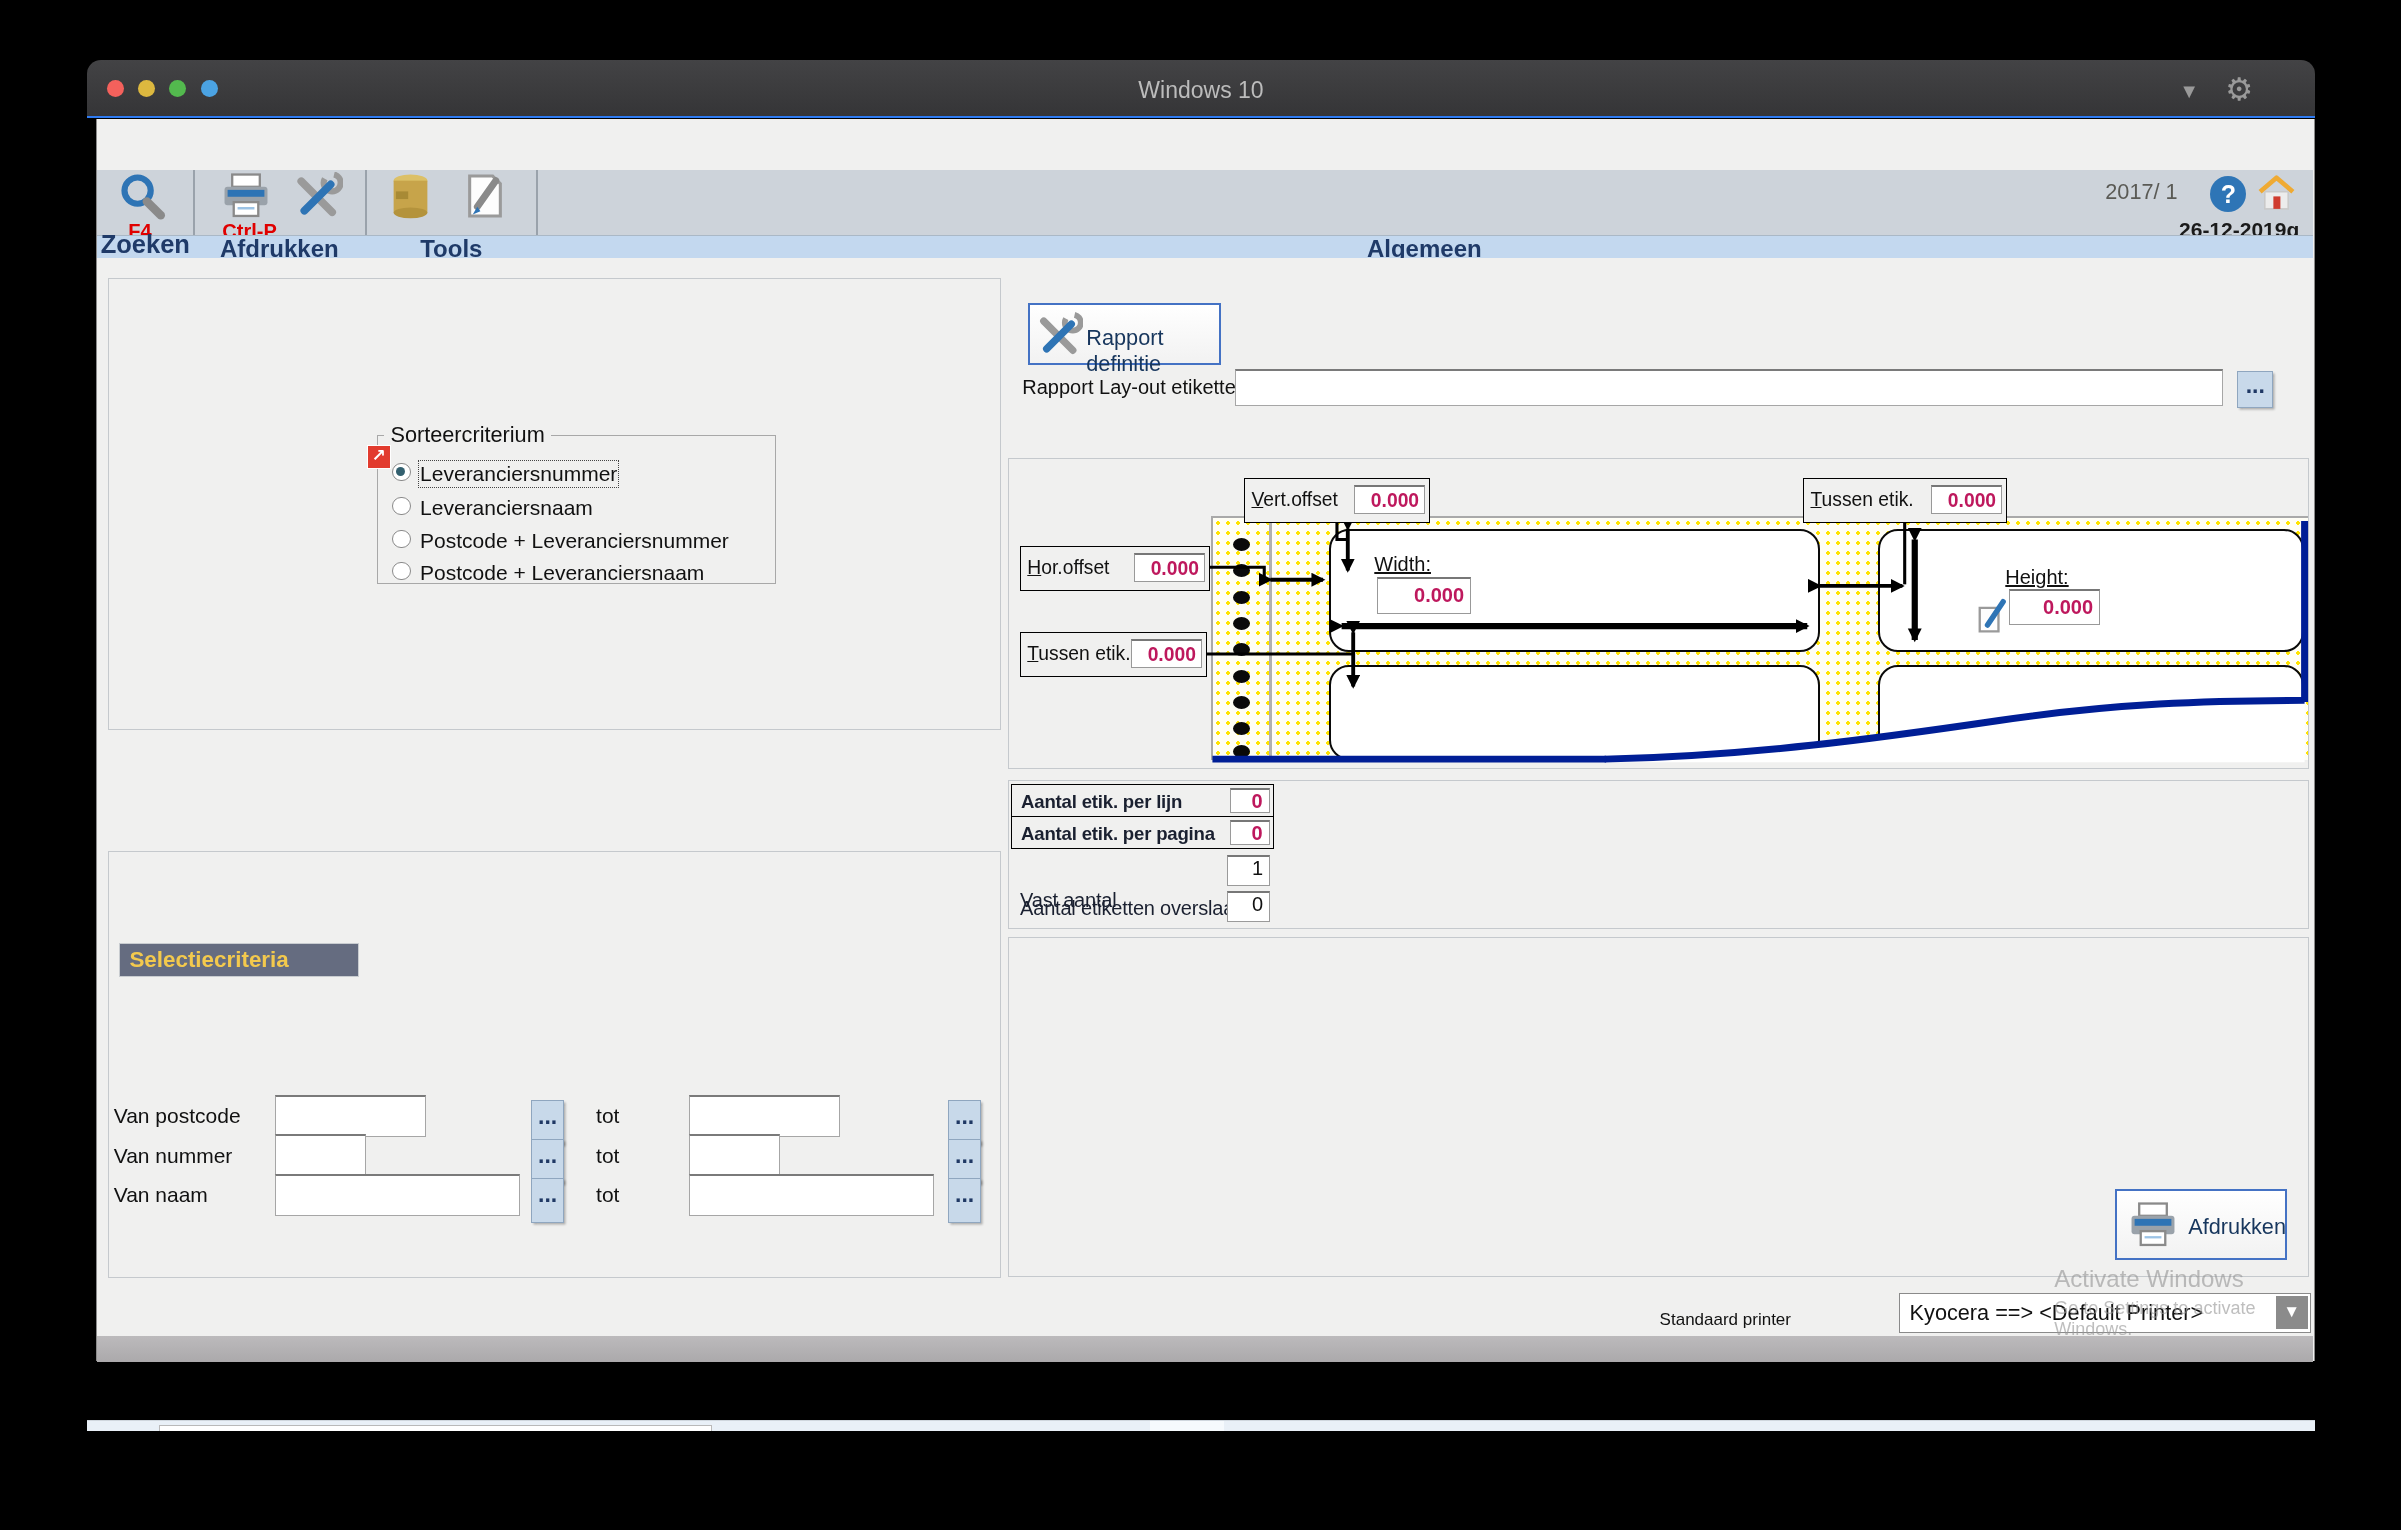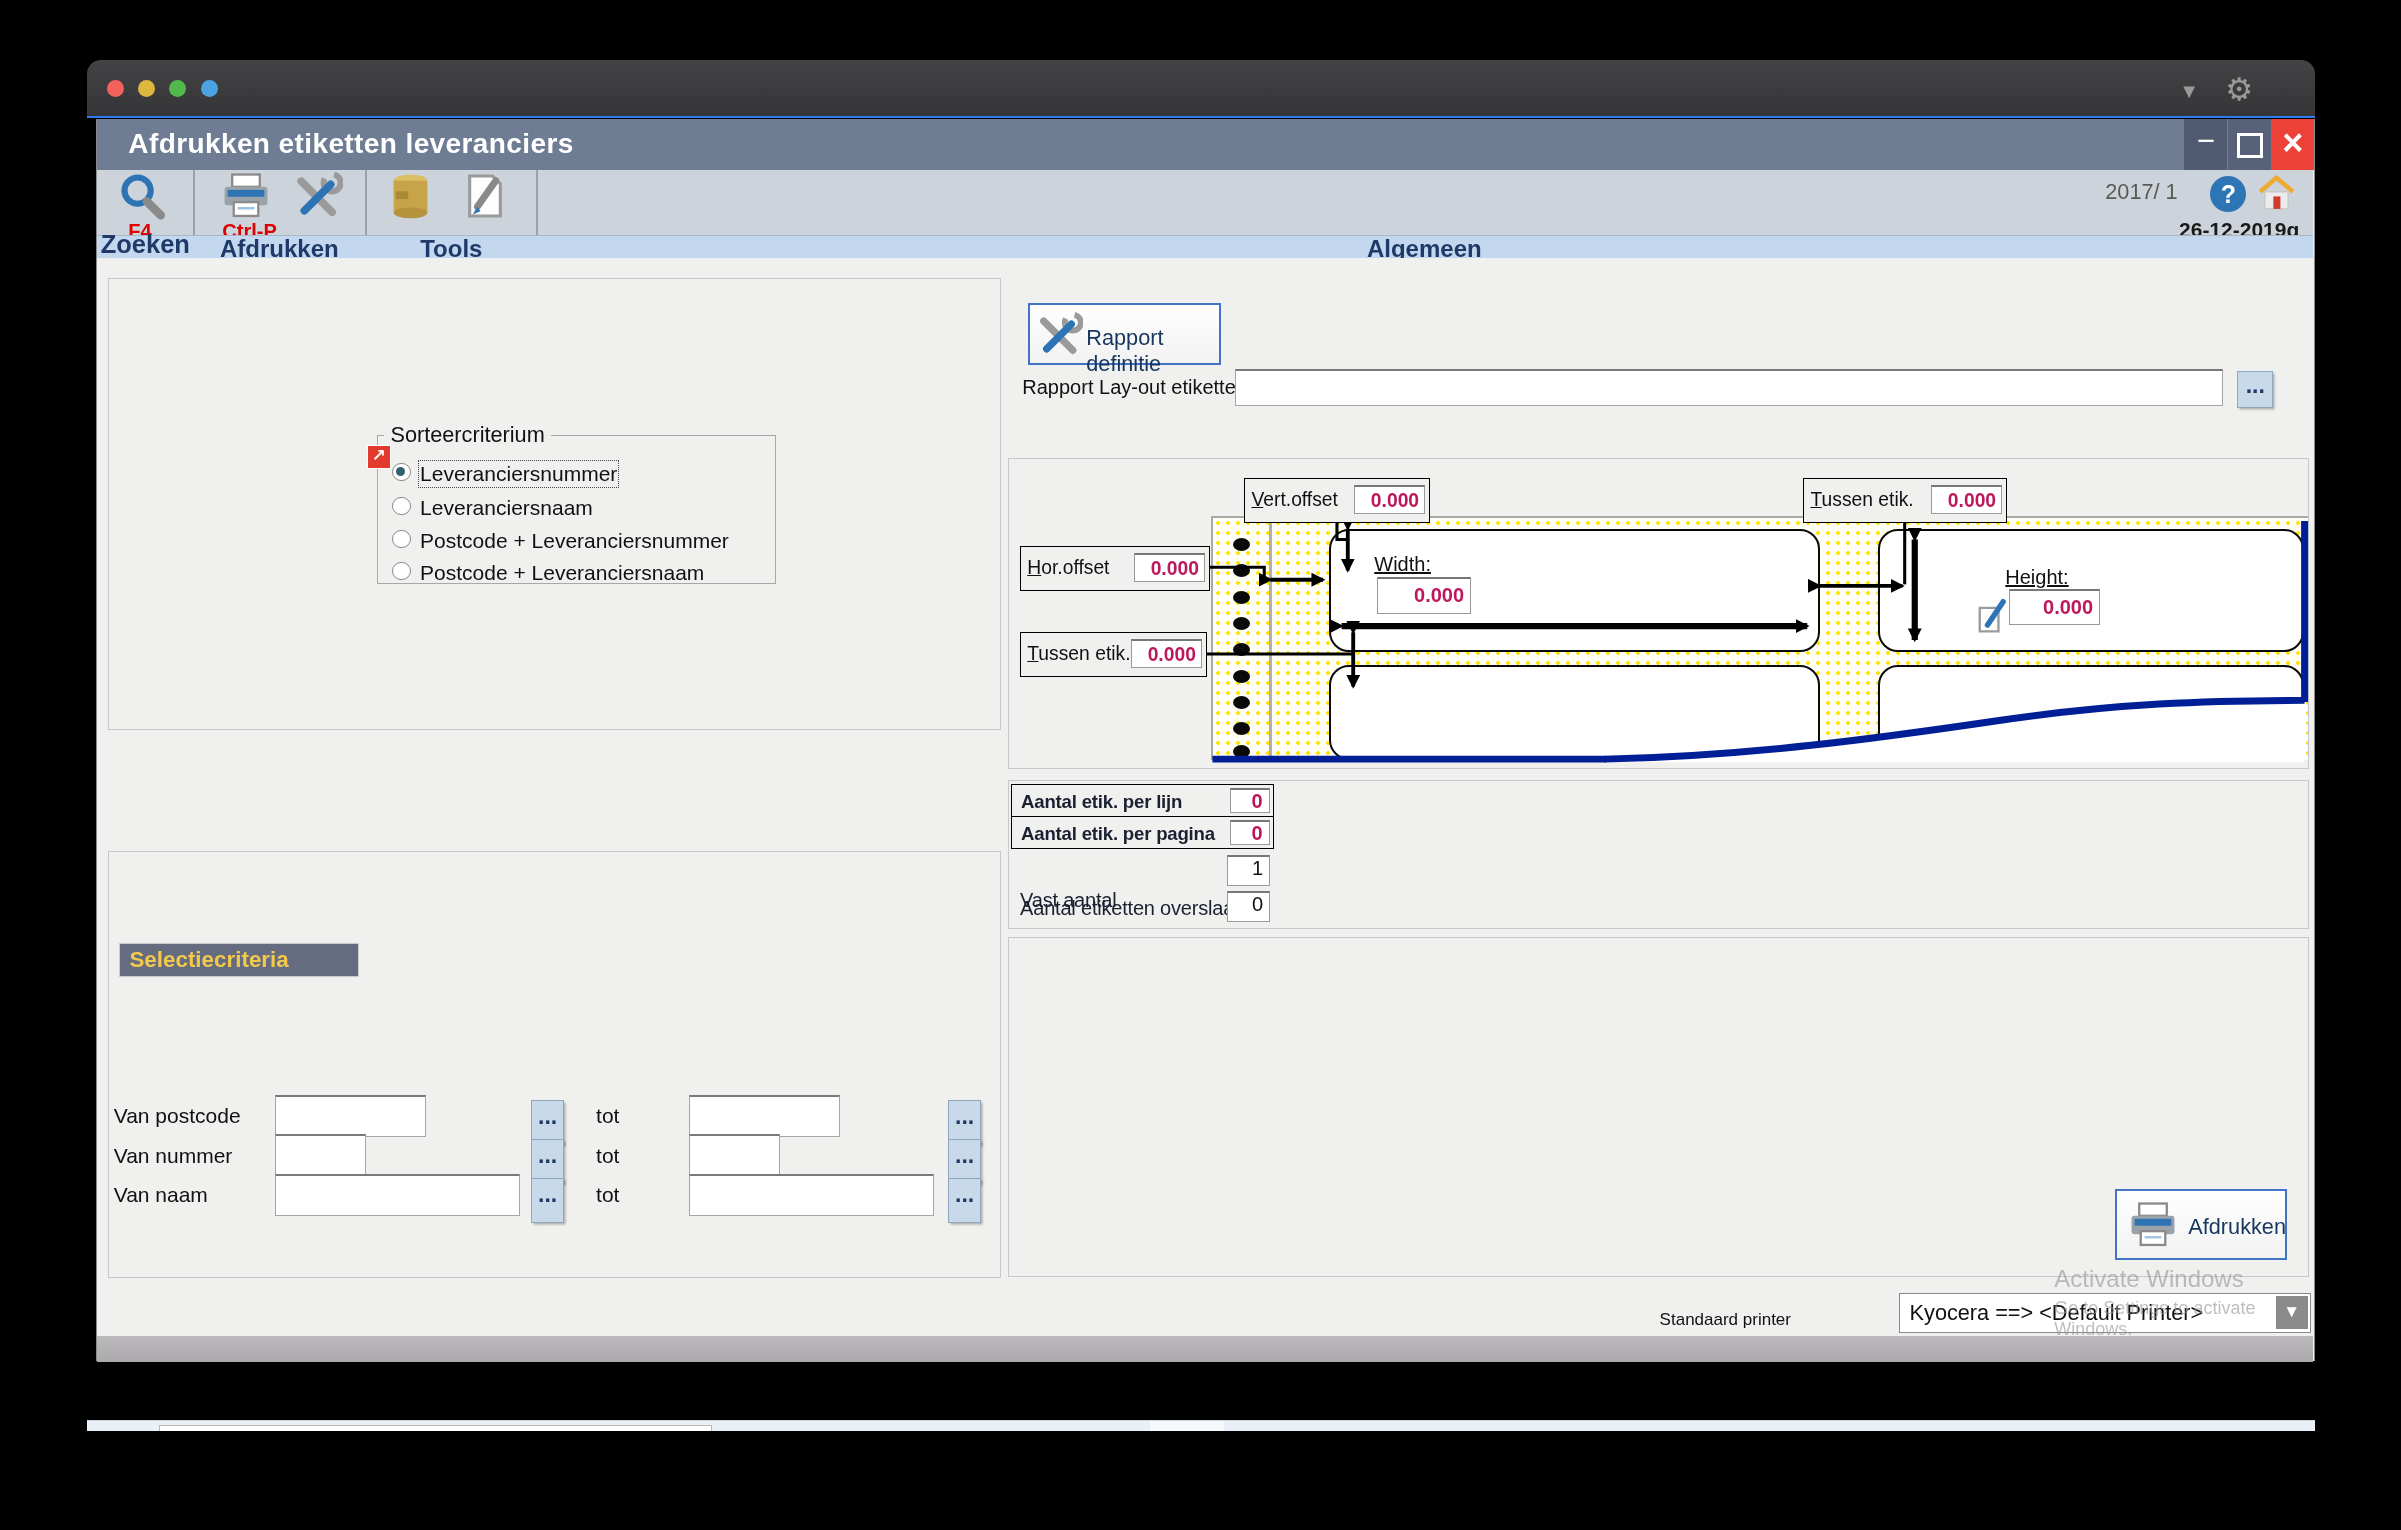--- a/index.html
+++ b/index.html
@@ -81,34 +81,29 @@
 <body>
 
 <div id="stage">
  <div id="macwin" class="abs">
 
   <div id="mactitle" class="abs">
     <div class="light abs" style="left:20px;background:#f4615c"></div>
     <div class="light abs" style="left:51px;background:#dcb83f"></div>
     <div class="light abs" style="left:82px;background:#53b94e"></div>
     <div class="light abs" style="left:114px;background:#4ba3e3"></div>
+    <div id="macname" class="abs">Windows 10</div>
     <div id="macdrop" class="abs">▼</div>
     <div id="macgear" class="abs">⚙</div>
   </div>
   <div id="blueline" class="abs"></div>
 
   <div id="vm" class="abs">
    <div id="appwin" class="abs">
 
-    <div id="apptitle" class="abs">
-      <div class="t abs">Afdrukken etiketten leveranciers</div>
-      <div id="btnmin" class="winbtn abs">−</div>
-      <div id="btnmax" class="winbtn abs"><span></span></div>
-      <div id="btnclose" class="winbtn abs">×</div>
-    </div>
 
     <div id="toolbar" class="abs">
 
       <div class="abs" style="left:18.6px;top:1.5px;width:54px;height:48px;">
         <svg width="54" height="48" viewBox="0 0 70 62">
           <circle cx="28" cy="24" r="17" fill="none" stroke="#2e74b5" stroke-width="8"></circle>
           <line x1="40" y1="38" x2="58" y2="56" stroke="#8a8a8a" stroke-width="11" stroke-linecap="round"></line>
         </svg>
       </div>
       <div class="shortcut abs" style="left:31px;top:50px;">F4</div>

